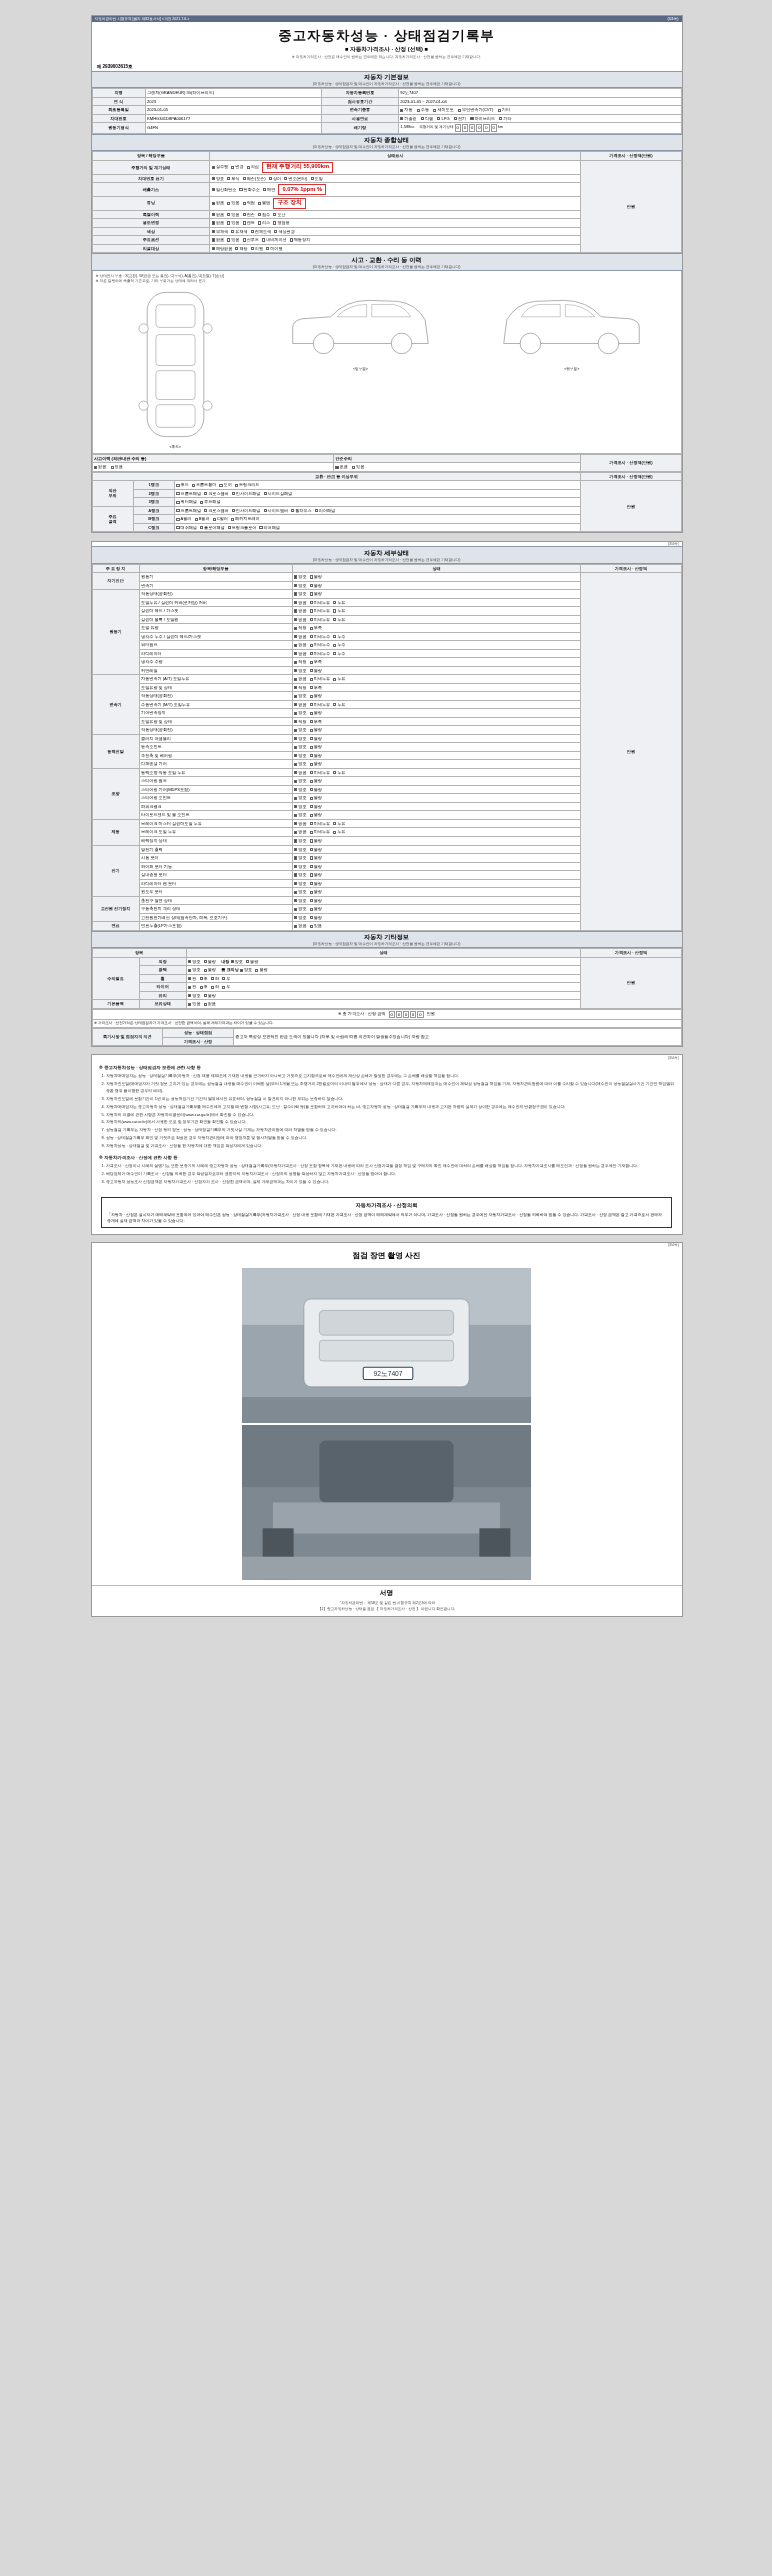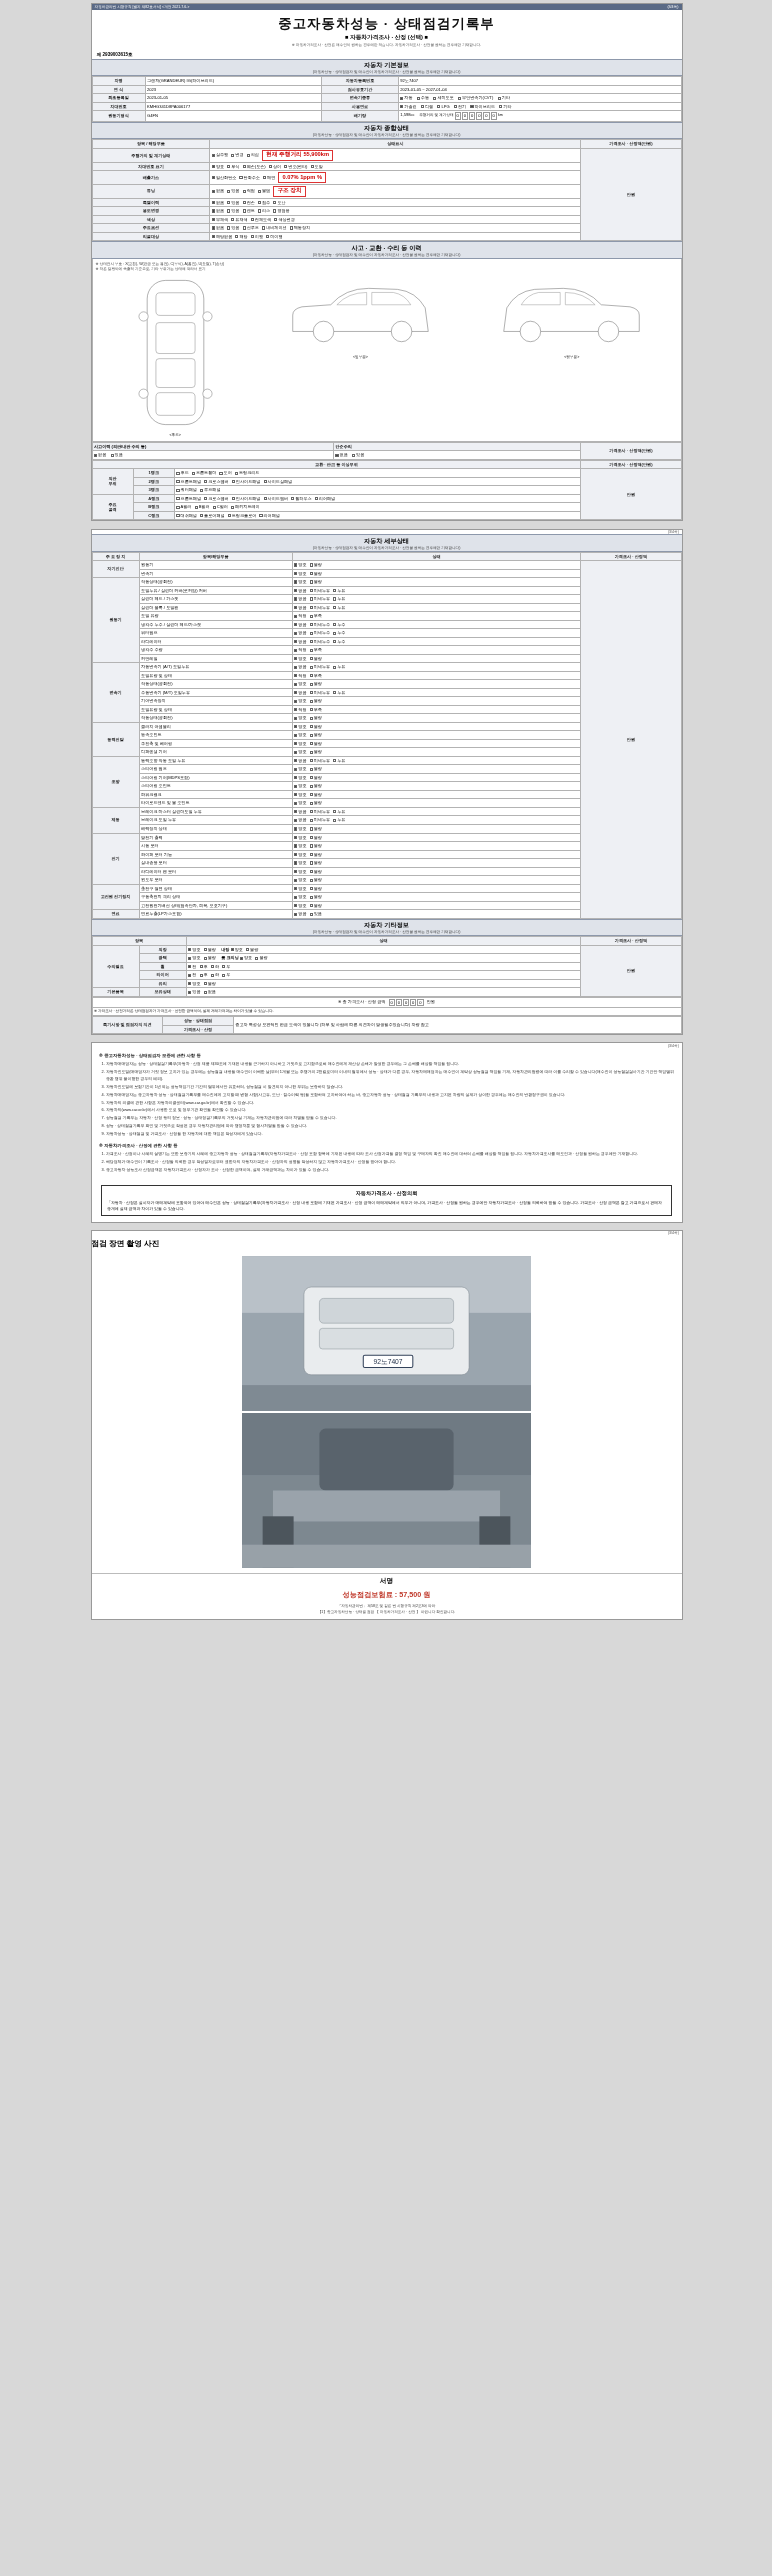--- a/index.html
+++ b/index.html
@@ -4,21 +4,21 @@
 <style>
   * { box-sizing: border-box; }
   html, body {
     margin: 0; padding: 0;
     background: #d8d8d8;
     font-family: "Liberation Sans", "DejaVu Sans", sans-serif;
   }
   body { width: 773px; }
   .page {
     width: 646px;
-    margin: 0 auto;
+    margin: 12px auto;
     background: #d8d8d8;
     padding: 3.1px 0 4.1px 0;
   }
   .sheet {
     width: 592px;
     margin: 0 auto 7.2px auto;
     background: #ffffff;
     border: 0.5px solid #999;
     padding: 0;
     position: relative;
@@ -122,21 +122,21 @@
   .carcap { font-size:3.6px; margin-top:1px;}
   .notice-title {
     text-align:center; font-size:7.7px; font-weight:bold; padding:4.1px 0 3.1px 0;
   }
   .notice-body { font-size:3.9px; line-height:1.65; padding: 0 7.2px 5.2px 7.2px; color:#222;}
   .notice-body h4 { font-size:4.4px; margin: 4.1px 0 2.1px 0;}
   .notice-body ol { margin: 0 0 0 7.2px; padding:0;}
   .notice-body li { margin-bottom: 1.5px;}
   .framebox { border:0.8px solid #333; margin: 5.2px 9.3px; padding:3.1px 5.2px; font-size:3.9px; line-height:1.6;}
   .framebox .ft { text-align:center; font-weight:bold; font-size:5.2px; margin-bottom:2.1px;}
-  .photo-title { text-align:left; font-size:7.7px; font-weight:bold; padding:4.1px 0;}
+  .photo-title { text-align:center; font-size:7.7px; font-weight:bold; padding:4.1px 0;}
   .photos { display:flex; flex-direction:column; align-items:center; gap:2.1px; padding: 2.1px 0 5.2px 0;}
   .ph { width:289px; height:155px; background:#8e9aa5; position:relative; overflow:hidden;}
   .sign-band { border-top:0.5px solid #bbb; text-align:center; font-size:6.7px; font-weight:bold; padding:3.1px 0;}
   .fee { text-align:center; font-size:7.2px; color:#c0392b; font-weight:bold; padding: 1px 0 4.1px 0;}
   .footer-note { text-align:center; font-size:3.6px; color:#333; padding-bottom:3.1px; line-height:1.6;}
   .mini { font-size:3.6px; }
   .scorebox { display:flex; gap:1px; justify-content:center;}
   .scorebox span { border:0.5px solid #999; width:6.2px; text-align:center; font-size:4.1px;}
 </style>
 </head>
@@ -738,21 +738,20 @@
           <rect x="0" y="0" width="560" height="120" fill="#6f7a83"></rect>
           <rect x="150" y="30" width="260" height="120" rx="12" fill="#59636c"></rect>
           <rect x="60" y="150" width="440" height="60" fill="#9aa3ab"></rect>
           <rect x="40" y="200" width="60" height="100" fill="#4c555c"></rect>
           <rect x="460" y="200" width="60" height="100" fill="#4c555c"></rect>
           <rect x="0" y="255" width="560" height="45" fill="#98a1a8"></rect>
         </svg>
       </div>
     </div>
     <div class="sign-band">서명</div>
-    <div class="fee">성능점검보험료 : 57,500 원</div>
     <div class="footer-note">
       <div>「자동차관리법」 제58조 및 같은 법 시행규칙 제2조3에 따라</div>
       <div>【1】중고자동차성능 · 상태를 점검 【 자동차가격조사 · 산정 】 바랍니다 확인합니다.</div>
     </div>
   </div>
 
 </div>
 
 
 </body></html>

